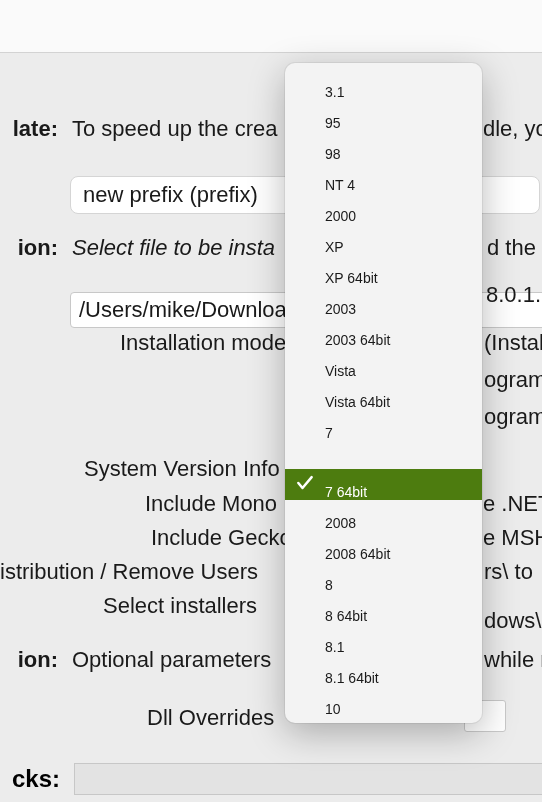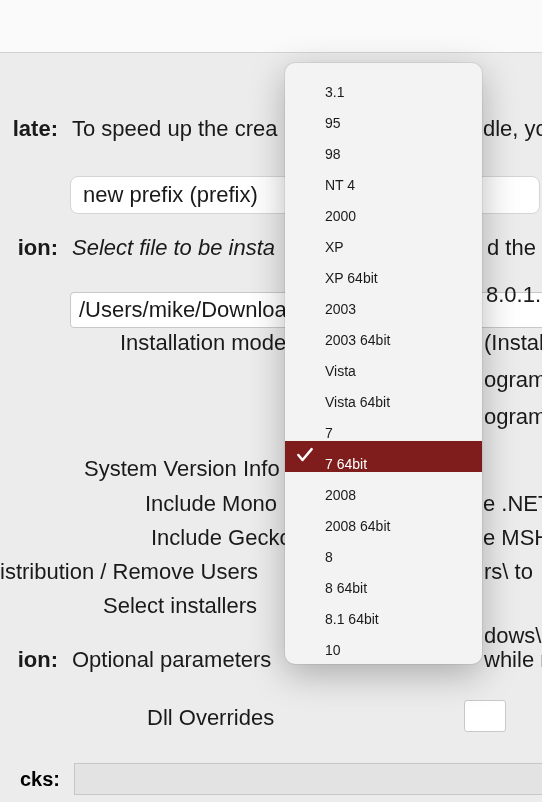--- a/index.html
+++ b/index.html
@@ -44,21 +44,21 @@
 
   .tricks-row {
     position: absolute;
     top: 763px;
     display: flex;
     align-items: center;
   }
   .tricks-lbl {
     width: 60px;
     text-align: right;
-    font-size: 20px;
+    font-size: 24px;
     font-weight: 600;
   }
   .tricks-field {
     margin-left: 14px;
     height: 32px;
     width: 470px;
     background: #e3e3e3;
     border-top: 1px solid #c7c7c7;
     border-left: 1px solid #c7c7c7;
     border-bottom: 1px solid #c7c7c7;
@@ -82,22 +82,23 @@
     display: flex;
     align-items: flex-end;
     padding-left: 40px;
     padding-right: 14px;
     font-size: 14px;
     color: #1a1a1a;
     white-space: nowrap;
     cursor: default;
   }
   .opt.selected {
-    background: #7f1d1d;
+    background: #4d7c0f;
     color: #fff;
+    margin-top: 28px;
   }
   .opt .check {
     position: absolute;
     left: 10px;
     top: 4px;
     width: 20px;
     height: 20px;
     display: none;
   }
   .opt.selected .check { display: block; }
@@ -150,21 +151,21 @@
 <div class="abs" style="left:145px; top:491px;">Include Mono</div>
 <div class="abs" style="left:483px; top:491px;">e .NET</div>
 
 <div class="abs" style="left:151px; top:525px;">Include Gecko</div>
 <div class="abs" style="left:483px; top:525px;">e MSH</div>
 
 <div class="abs" style="left:0px; top:559px;">istribution / Remove Users</div>
 <div class="abs" style="left:484px; top:559px;">rs\ to</div>
 
 <div class="abs" style="left:103px; top:593px;">Select installers</div>
-<div class="abs" style="left:484px; top:623px;text-align:right;">dows\</div>
+<div class="abs" style="left:484px; top:608px;text-align:right;">dows\</div>
 
 <div class="abs" style="left:0; top:647px; width:58px; text-align:right; font-weight:600;">ion:</div>
 <div class="abs" style="left:72px; top:647px;">Optional parameters</div>
 <div class="abs" style="left:484px; top:647px;">while r</div>
 
 <div class="abs" style="left:147px; top:705px;">Dll Overrides</div>
 <div class="dll-input"></div>
 
 <div class="tricks-row">
   <div class="tricks-lbl">cks:</div>
@@ -220,18 +221,21 @@
     <div class="opt">
       <span>2008 64bit</span>
     </div>
     <div class="opt">
       <span>8</span>
     </div>
     <div class="opt">
       <span>8 64bit</span>
     </div>
     <div class="opt">
+      <span>8.1</span>
+    </div>
+    <div class="opt">
       <span>8.1 64bit</span>
     </div>
     <div class="opt">
       <span>10</span>
     </div>
   </div>
 
 </body></html>

